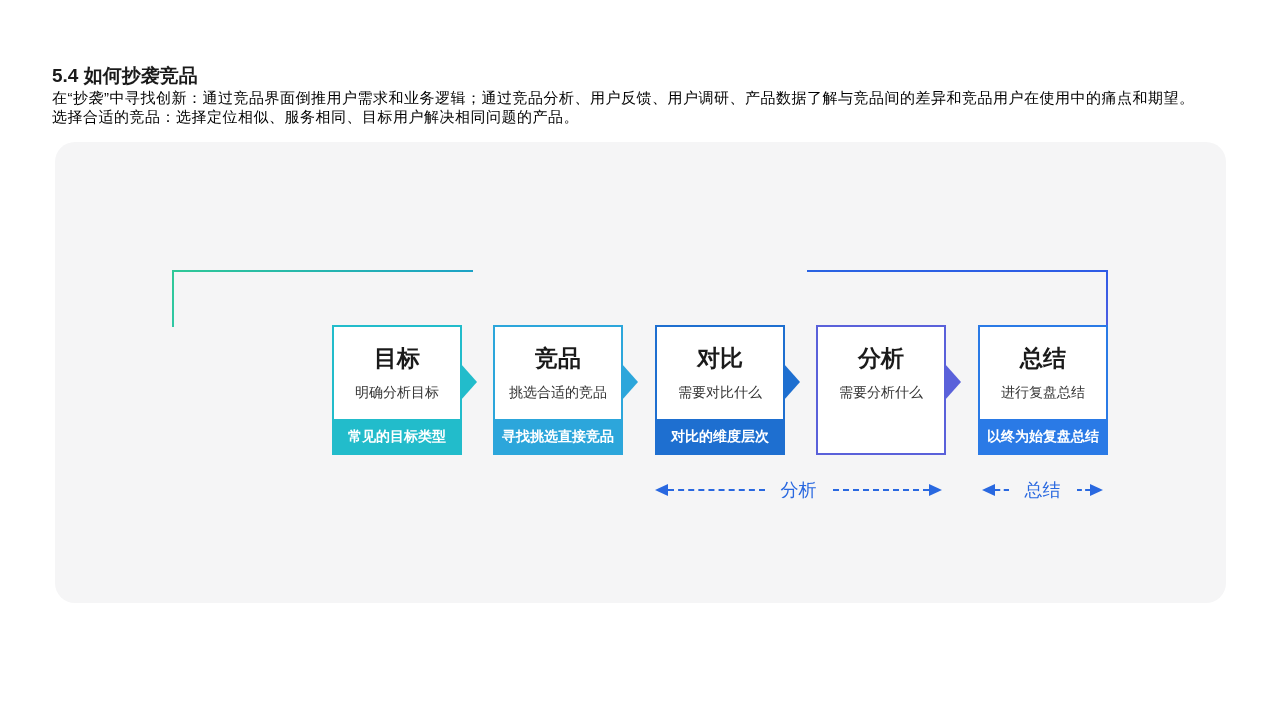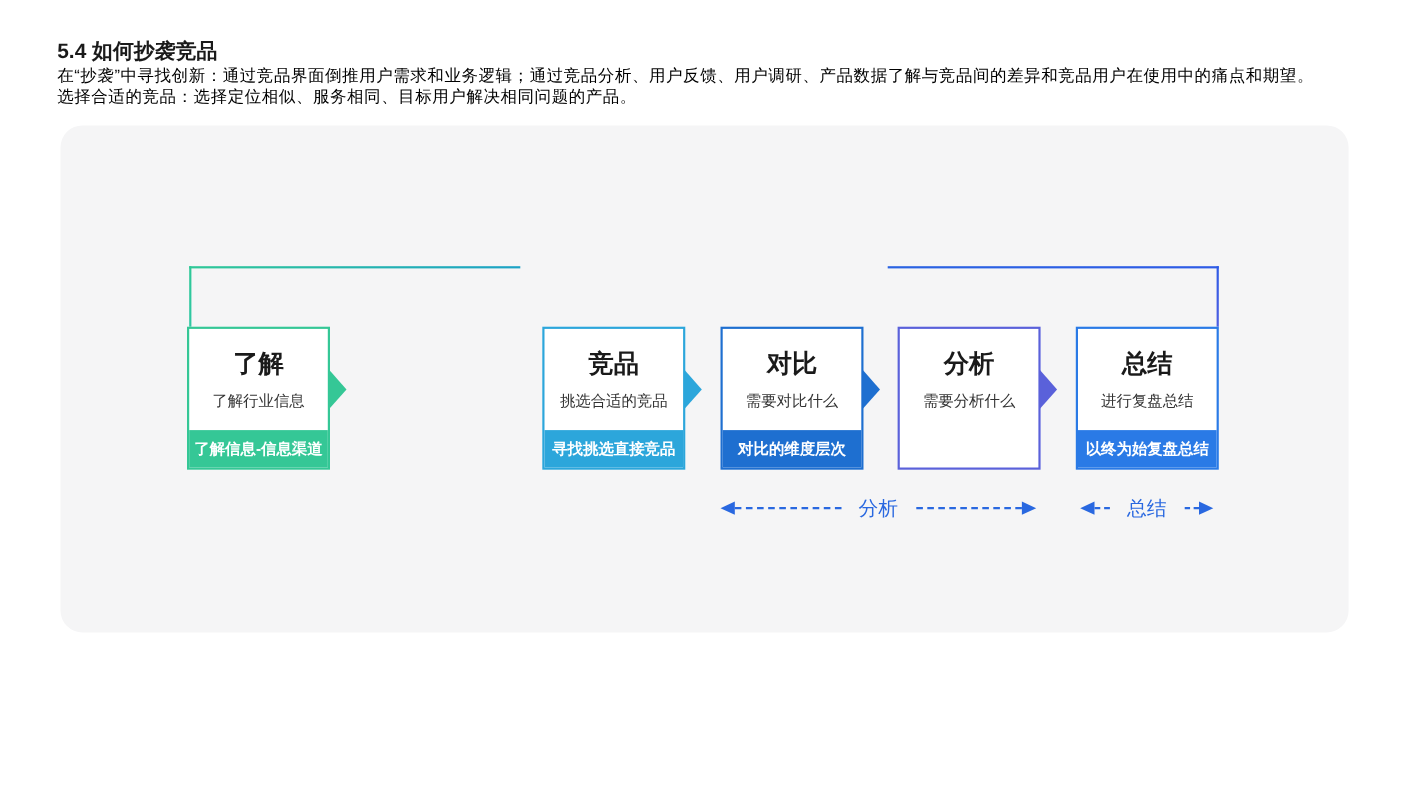--- a/index.html
+++ b/index.html
@@ -1,18 +1,18 @@
 <!DOCTYPE html>
 <html><head>
 <meta charset="utf-8">
 <style>
   * { margin:0; padding:0; box-sizing:border-box; }
   html,body { width:1280px; height:720px; background:#ffffff; overflow:hidden;
               font-family:"Liberation Sans","DejaVu Sans",sans-serif; }
-  .content { padding:36px 52px 0 52px; }
+  .content { padding:64px 52px 0 52px; }
 
   .sec-heading { font-size:19px; font-weight:bold; color:#1a1a1a; line-height:24px; }
   .sec-body    { font-size:15px; color:#000000; line-height:19px; 
                  white-space:nowrap; letter-spacing:0.5px; }
   .sec-heading + .sec-heading, .sec-body + .sec-heading { margin-top:24px; }
 
   .panel { position:relative; left:3px; margin-top:16px; width:1171px; height:461px;
            background:#f5f5f6; border-radius:20px; }
 
   .diagram-title { position:absolute; left:418px; top:104px; width:334px;
@@ -63,27 +63,27 @@
   <div class="sec-body">选择合适的竞品：选择定位相似、服务相同、目标用户解决相同问题的产品。</div>
 
   <div class="panel" style="--phase: #2968e0; --left_start: #2fc897; --left_mid: #30c7a4; --left_end: #1ca2c6; --right_start: #2a63e2; --right_end: #2e5be6; --right_bottom: #4e5ee2;">
 
 
     <div class="bracket lh"></div>
     <div class="bracket lv"></div>
     <div class="bracket rh"></div>
     <div class="bracket rv"></div>
 
-    <div class="step" style="left: 115px; --c: #35c796;">
-      <div class="step-title">了解</div>
-      <div class="step-sub">了解行业信息</div>
-      <div class="step-footer">了解信息-信息渠道</div>
+
+    <div class="step" style="left: 277px; --c: #22bccb;">
+      <div class="step-title">目标</div>
+      <div class="step-sub">明确分析目标</div>
+      <div class="step-footer">常见的目标类型</div>
       <span class="arrow"></span>
     </div>
-
 
     <div class="step" style="left: 438px; --c: #2ca6db;">
       <div class="step-title">竞品</div>
       <div class="step-sub">挑选合适的竞品</div>
       <div class="step-footer">寻找挑选直接竞品</div>
       <span class="arrow"></span>
     </div>
 
     <div class="step" style="left: 600px; --c: #1e6fd0;">
       <div class="step-title">对比</div>

